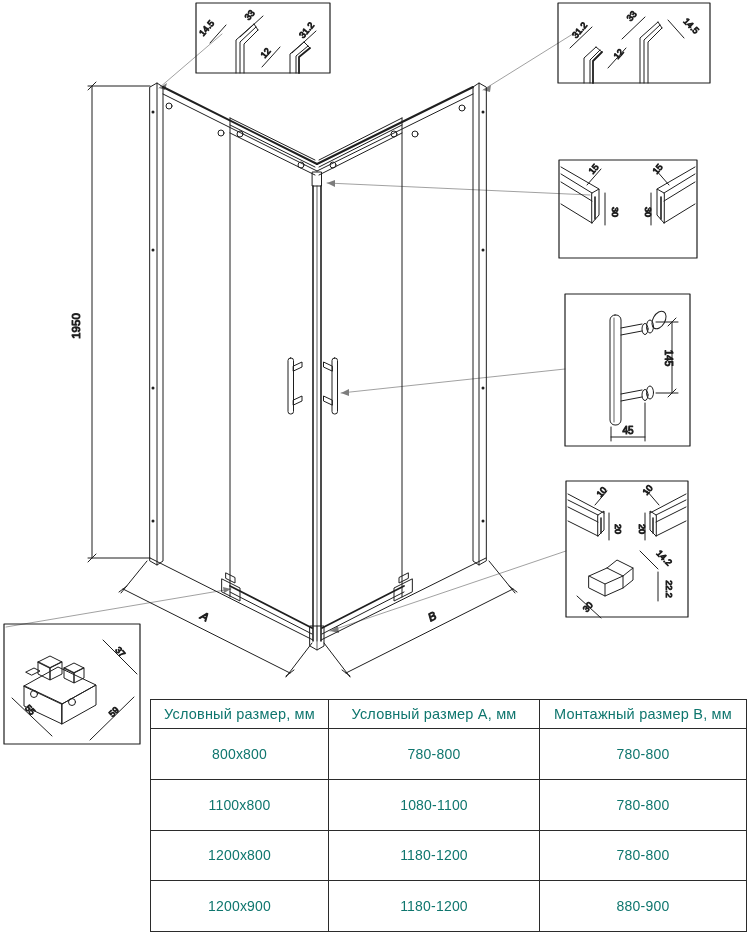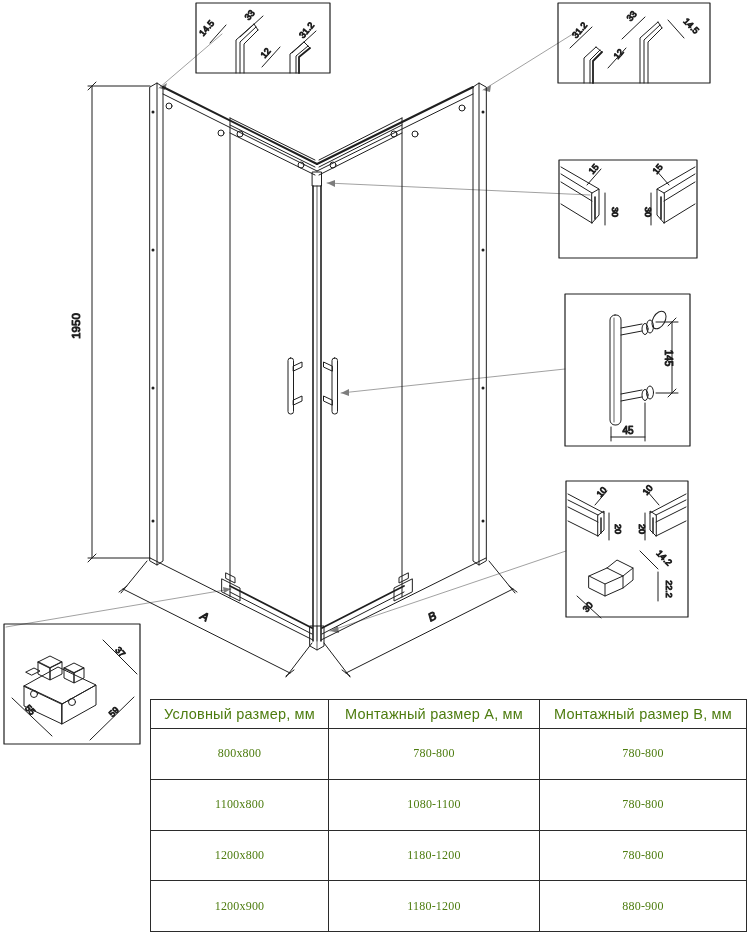--- a/index.html
+++ b/index.html
@@ -5,26 +5,26 @@
   html,body{margin:0;padding:0;background:#fff;}
   .canvas{position:relative;width:748px;height:936px;background:#fff;overflow:hidden;
           font-family:"Liberation Sans",sans-serif;}
   svg{position:absolute;left:0;top:0;}
   svg text{font-family:"Liberation Sans",sans-serif;fill:#1f1f1f;}
   .dim{font-size:9px;text-anchor:middle;}
   .dim-md{font-size:10px;text-anchor:middle;}
   .dim-lg{font-size:11.5px;text-anchor:middle;}
   .lbl-it{font-size:11.5px;text-anchor:middle;font-style:italic;}
   #size-table{position:absolute;left:150px;top:699px;width:596px;height:233px;
-              border-collapse:collapse;table-layout:fixed;color:#4d7c0f;
+              border-collapse:collapse;table-layout:fixed;color:#0f766e;
               border:1.5px solid #2b2b2b;background:#fff;}
   #size-table th,#size-table td{border:1px solid #2b2b2b;text-align:center;
               vertical-align:middle;padding:0;font-weight:400;letter-spacing:.2px;}
   #size-table th{font-size:14.5px;height:28px;}
-  #size-table td{font-size:12px;height:21px;font-family:Liberation Serif, serif;}
+  #size-table td{font-size:14px;height:21px;}
 </style>
 </head>
 <body>
 
 <div class="canvas">
 
 <svg width="748" height="936" viewBox="0 0 748 936">
   <g stroke="#1f1f1f" stroke-width="1" fill="none" stroke-linecap="round" stroke-linejoin="round">
 
     <g stroke="#969696" stroke-width="0.9">
@@ -315,21 +315,21 @@
 
 <table id="size-table">
   <colgroup>
         <col style="width:178px">
         <col style="width:211px">
         <col style="width:207px">
       </colgroup>
   <thead>
     <tr>
       <th>Условный размер, мм</th>
-      <th>Монтажный размер A, мм</th>
+      <th>Условный размер A, мм</th>
       <th>Монтажный размер B, мм</th>
     </tr>
   </thead>
   <tbody>
     <tr>
       <td>800x800</td>
       <td>780-800</td>
       <td>780-800</td>
     </tr>
     <tr>

